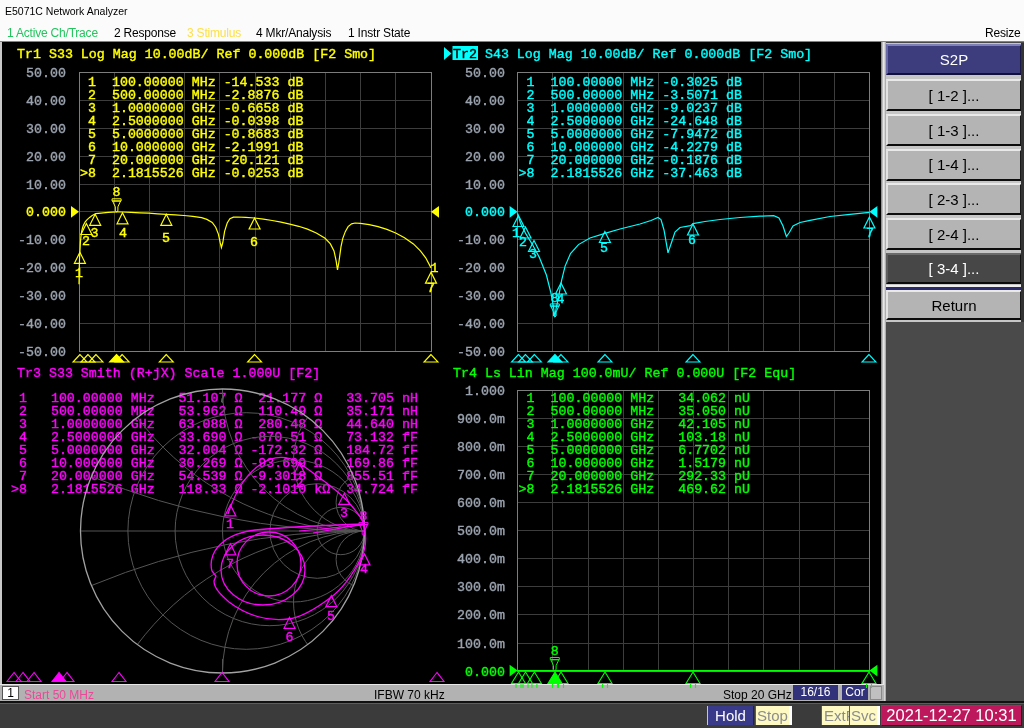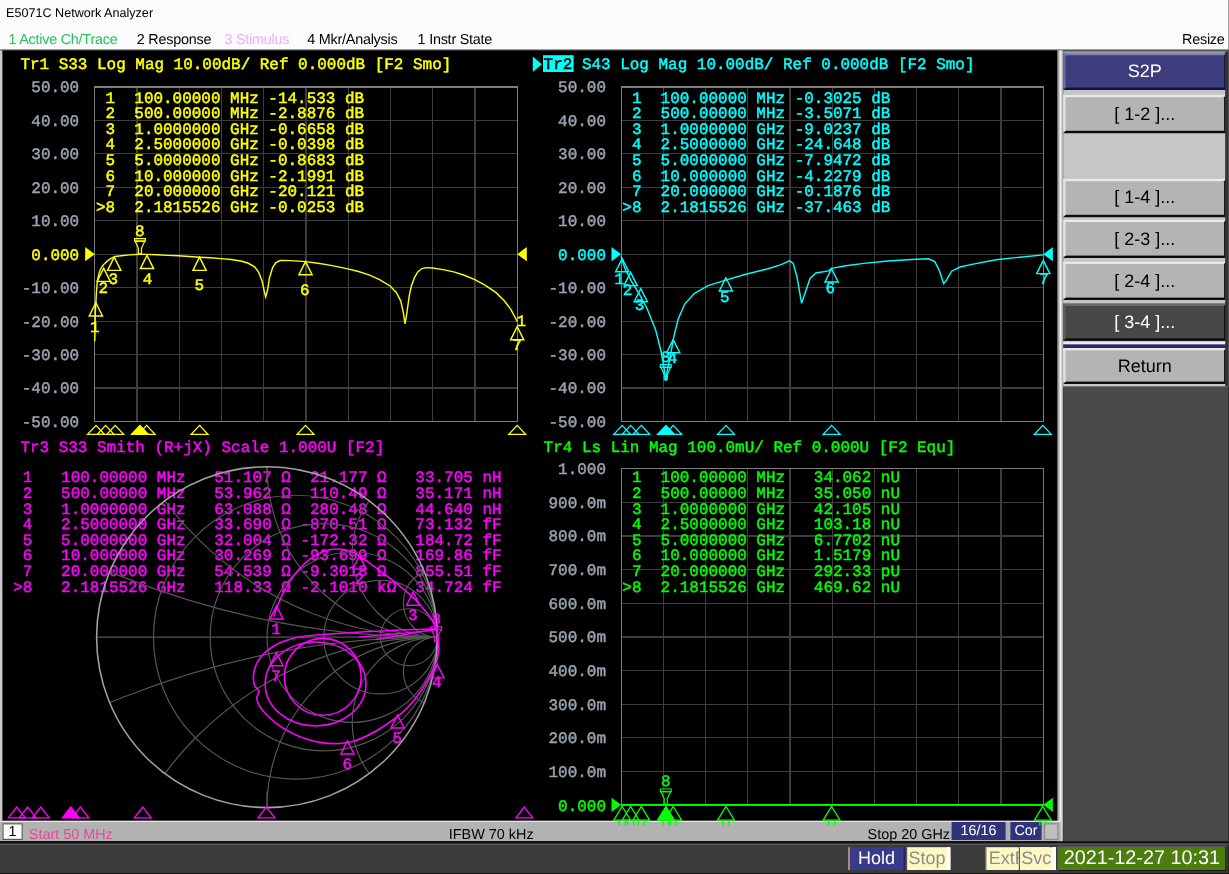--- a/index.html
+++ b/index.html
@@ -9,33 +9,34 @@
 .btn{position:absolute;left:886px;width:136px;background:#b4b4b4;color:#000;font-size:15px;text-align:center;border-top:2px solid #e9e9e9;border-left:2px solid #e2e2e2;border-right:2px solid #1a1a1a;border-bottom:2px solid #0c0c0c;display:flex;align-items:center;justify-content:center}
 .nvb{position:absolute;background:#32327a;color:#fff;font-size:12px;text-align:center}
 .sbx{position:absolute;top:706px;height:19px;font-size:15px;text-align:center;color:#8c8c8c;background:#fef9c3;border-left:1px solid #5a5a5a;border-right:3px solid #ffffff;display:flex;align-items:center;justify-content:center}
 </style></head>
 <body>
 <div id="scr">
 <div class="abs" style="left:0;top:0;width:1024px;height:42px;background:#fbfbfb;border-bottom:1px solid #828282"></div>
 <div class="abs" style="left:5px;top:5px;font-size:10.5px;color:#000">E5071C Network Analyzer</div>
 <div class="abs" style="left:7px;top:26px;font-size:12px;letter-spacing:-0.2px;color:#22c55e">1 Active Ch/Trace</div>
 <div class="abs" style="left:114px;top:26px;font-size:12px;letter-spacing:-0.2px;color:#000">2 Response</div>
-<div class="abs" style="left:187px;top:26px;font-size:12px;letter-spacing:-0.2px;color:#f0abfc">3 Stimulus</div>
+<div class="abs" style="left:187px;top:26px;font-size:12px;letter-spacing:-0.2px;color:#fde047">3 Stimulus</div>
 <div class="abs" style="left:256px;top:26px;font-size:12px;letter-spacing:-0.2px;color:#000">4 Mkr/Analysis</div>
 <div class="abs" style="left:348px;top:26px;font-size:12px;letter-spacing:-0.2px;color:#000">1 Instr State</div>
 <div class="abs" style="left:985px;top:26px;font-size:12px;letter-spacing:-0.2px;color:#000">Resize</div>
 
 <div class="abs" style="left:0;top:42px;width:881px;height:642px;background:#000"></div>
 <div class="abs" style="left:0;top:42px;width:2px;height:642px;background:#c9c9c9"></div>
 <div class="abs" style="left:881px;top:42px;width:5px;height:661px;background:linear-gradient(90deg,#7a7a7a,#f2f2f2 55%,#9a9a9a)"></div>
 <div class="abs" style="left:886px;top:42px;width:138px;height:661px;background:#4a4a4a"></div>
 <div class="abs" style="left:886px;top:43px;width:138px;height:279px;background:#c6c6c6"></div>
 
 <div class="btn" style="top:44px;height:31px;background:#3d3d7d;color:#fff;border-top:2px solid #8080b8;border-left:2px solid #6a6aa8;border-right:2px solid #1a1a45;border-bottom:2px solid #10103a">S2P</div>
 <div class="btn" style="top:79px;height:32px">[ 1-2 ]...</div>
+<div class="btn" style="top:114px;height:32px">[ 1-3 ]...</div>
 <div class="btn" style="top:148.5px;height:32px">[ 1-4 ]...</div>
 <div class="btn" style="top:183px;height:32px">[ 2-3 ]...</div>
 <div class="btn" style="top:218px;height:32px">[ 2-4 ]...</div>
 <div class="btn" style="top:252.8px;height:31.5px;background:#474747;color:#fff;border-top:2px solid #6a6a6a;border-left:2px solid #5e5e5e;border-right:2px solid #141414;border-bottom:2px solid #0a0a0a">[ 3-4 ]...</div>
 <div class="abs" style="left:886px;top:285px;width:136px;height:2px;background:#ededed"></div>
 <div class="abs" style="left:886px;top:287px;width:136px;height:3px;background:#28286a"></div>
 <div class="btn" style="top:290px;height:30px">Return</div>
 <div class="abs" style="left:1021px;top:43px;width:3px;height:279px;background:#333"></div>
 
 <div class="abs" style="left:0;top:684px;width:884px;height:17px;background:#b2b2b2;border-top:1px solid #e8e8e8"></div>
@@ -46,21 +47,21 @@
 <div class="nvb" style="left:793px;top:685px;width:45px;height:15px;line-height:15px">16/16</div>
 <div class="nvb" style="left:842px;top:685px;width:26px;height:15px;line-height:15px">Cor</div>
 <div class="abs" style="left:870px;top:686px;width:12px;height:14px;background:#c0c0c0;border:1px solid #8a8a8a"></div>
 
 <div class="abs" style="left:0;top:701px;width:1024px;height:2px;background:#111"></div>
 <div class="abs" style="left:0;top:703px;width:1024px;height:25px;background:#3b3b3b;border-top:1px solid #5c5c5c"></div>
 <div class="sbx" style="left:707px;width:47px;background:#3a3a8a;color:#fff;border-left:1px solid #fdba74;border-right:1px solid #202060">Hold</div>
 <div class="sbx" style="left:755px;width:37px">Stop</div>
 <div class="sbx" style="left:821px;width:53px">ExtRef</div>
 <div class="sbx" style="left:849px;width:31px">Svc</div>
-<div class="abs" style="left:881px;top:705px;width:141px;height:21px;background:#4d7c0f;border:1px solid #575757;border-right-color:#191919;border-bottom-color:#191919;color:#fff;font-size:16.5px;text-align:center;line-height:19px">2021-12-27 10:31</div>
+<div class="abs" style="left:881px;top:705px;width:141px;height:21px;background:#be185d;border:1px solid #575757;border-right-color:#191919;border-bottom-color:#191919;color:#fff;font-size:16.5px;text-align:center;line-height:19px">2021-12-27 10:31</div>
 
 <svg class="abs" style="left:0;top:0" width="1024" height="728" viewBox="0 0 1024 728">
 <g shape-rendering="crispEdges">
         <line x1="79.0" y1="100.4" x2="431.0" y2="100.4" stroke="#3d3d3d" stroke-width="1"></line>
         <line x1="79.0" y1="128.2" x2="431.0" y2="128.2" stroke="#3d3d3d" stroke-width="1"></line>
         <line x1="79.0" y1="156.1" x2="431.0" y2="156.1" stroke="#3d3d3d" stroke-width="1"></line>
         <line x1="79.0" y1="184.0" x2="431.0" y2="184.0" stroke="#3d3d3d" stroke-width="1"></line>
         <line x1="79.0" y1="211.8" x2="431.0" y2="211.8" stroke="#3d3d3d" stroke-width="1"></line>
         <line x1="79.0" y1="239.7" x2="431.0" y2="239.7" stroke="#3d3d3d" stroke-width="1"></line>
         <line x1="79.0" y1="267.6" x2="431.0" y2="267.6" stroke="#3d3d3d" stroke-width="1"></line>

